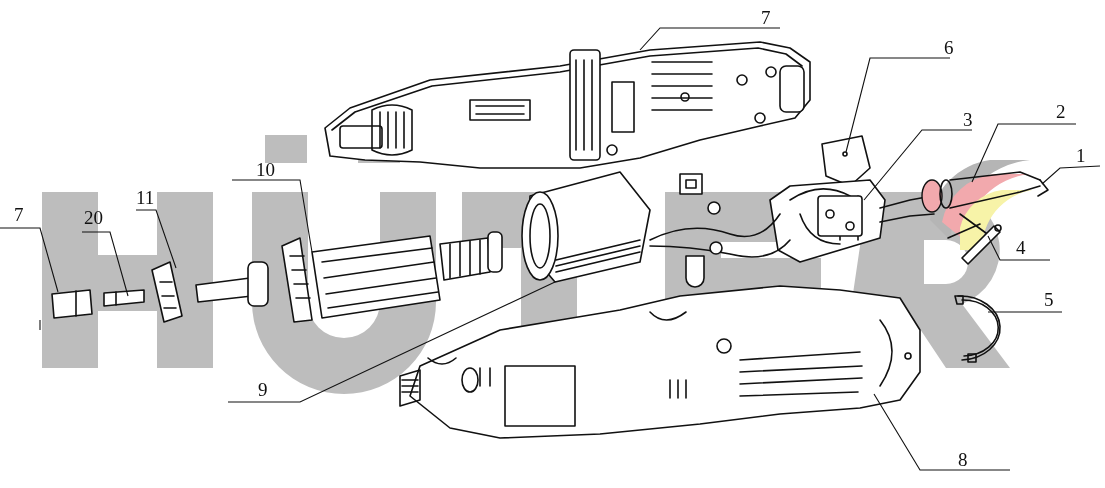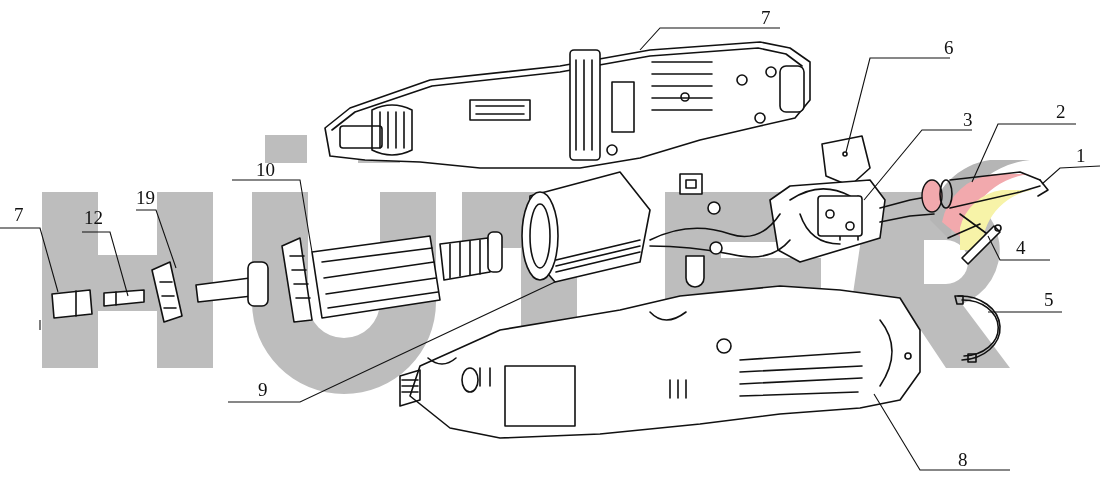--- a/index.html
+++ b/index.html
@@ -183,16 +183,16 @@
 <span class="callout" style="left:1076px;top:146px;">1</span>
 <span class="callout" style="left:1056px;top:102px;">2</span>
 <span class="callout" style="left:963px;top:110px;">3</span>
 <span class="callout" style="left:1016px;top:238px;">4</span>
 <span class="callout" style="left:1044px;top:290px;">5</span>
 <span class="callout" style="left:944px;top:38px;">6</span>
 <span class="callout" style="left:761px;top:8px;">7</span>
 <span class="callout" style="left:958px;top:450px;">8</span>
 <span class="callout" style="left:258px;top:380px;">9</span>
 <span class="callout" style="left:256px;top:160px;">10</span>
-<span class="callout" style="left:136px;top:188px;">19</span>
-<span class="callout" style="left:84px;top:208px;">12</span>
+<span class="callout" style="left:136px;top:188px;">11</span>
+<span class="callout" style="left:84px;top:208px;">20</span>
 <span class="callout" style="left:14px;top:205px;">7</span>
 </div>
 
 </body></html>

